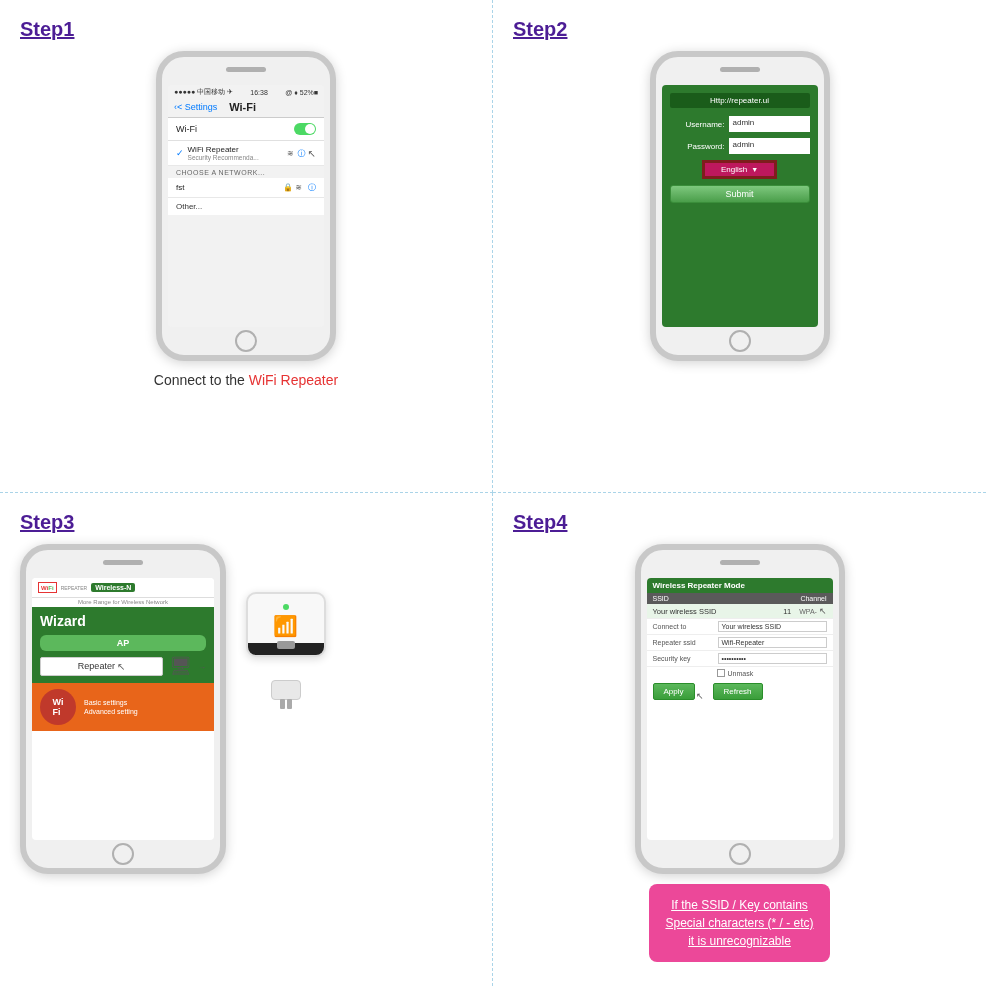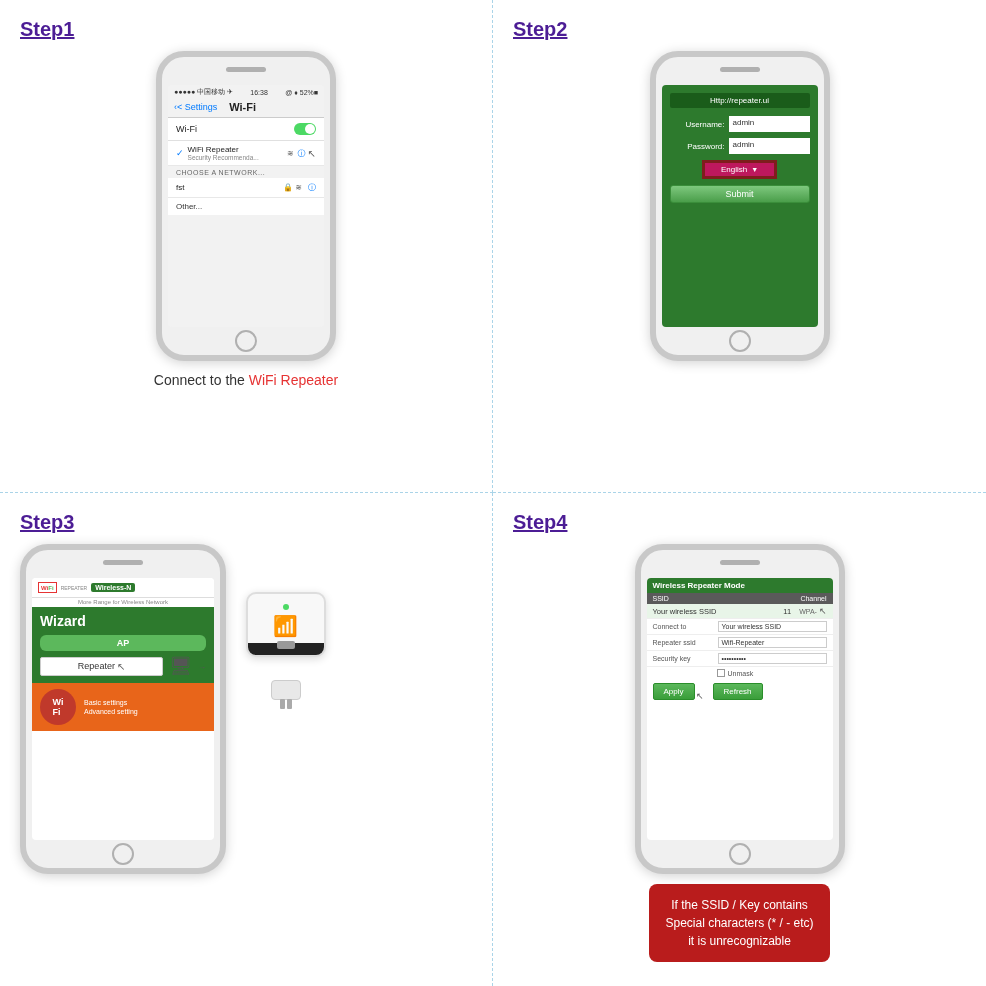--- a/index.html
+++ b/index.html
@@ -571,29 +571,30 @@
       height: 10px;
       background: #aaa;
       border-radius: 1px;
       position: absolute;
       bottom: -10px;
       right: 8px;
     }
 
     
     .warning-box {
-      background: #b91c1c;
+      background: #ec4899;
       color: #fff;
       font-size: 12px;
       text-align: center;
       padding: 12px 16px;
       border-radius: 8px;
       line-height: 1.5;
       margin-top: 10px;
       max-width: 280px;
+      text-decoration: underline;
     }
   </style>
 </head>
 <body>
 
 <div class="main-grid">
 
   <div class="cell cell-top-left">
     <div class="step-label">Step1</div>
 

